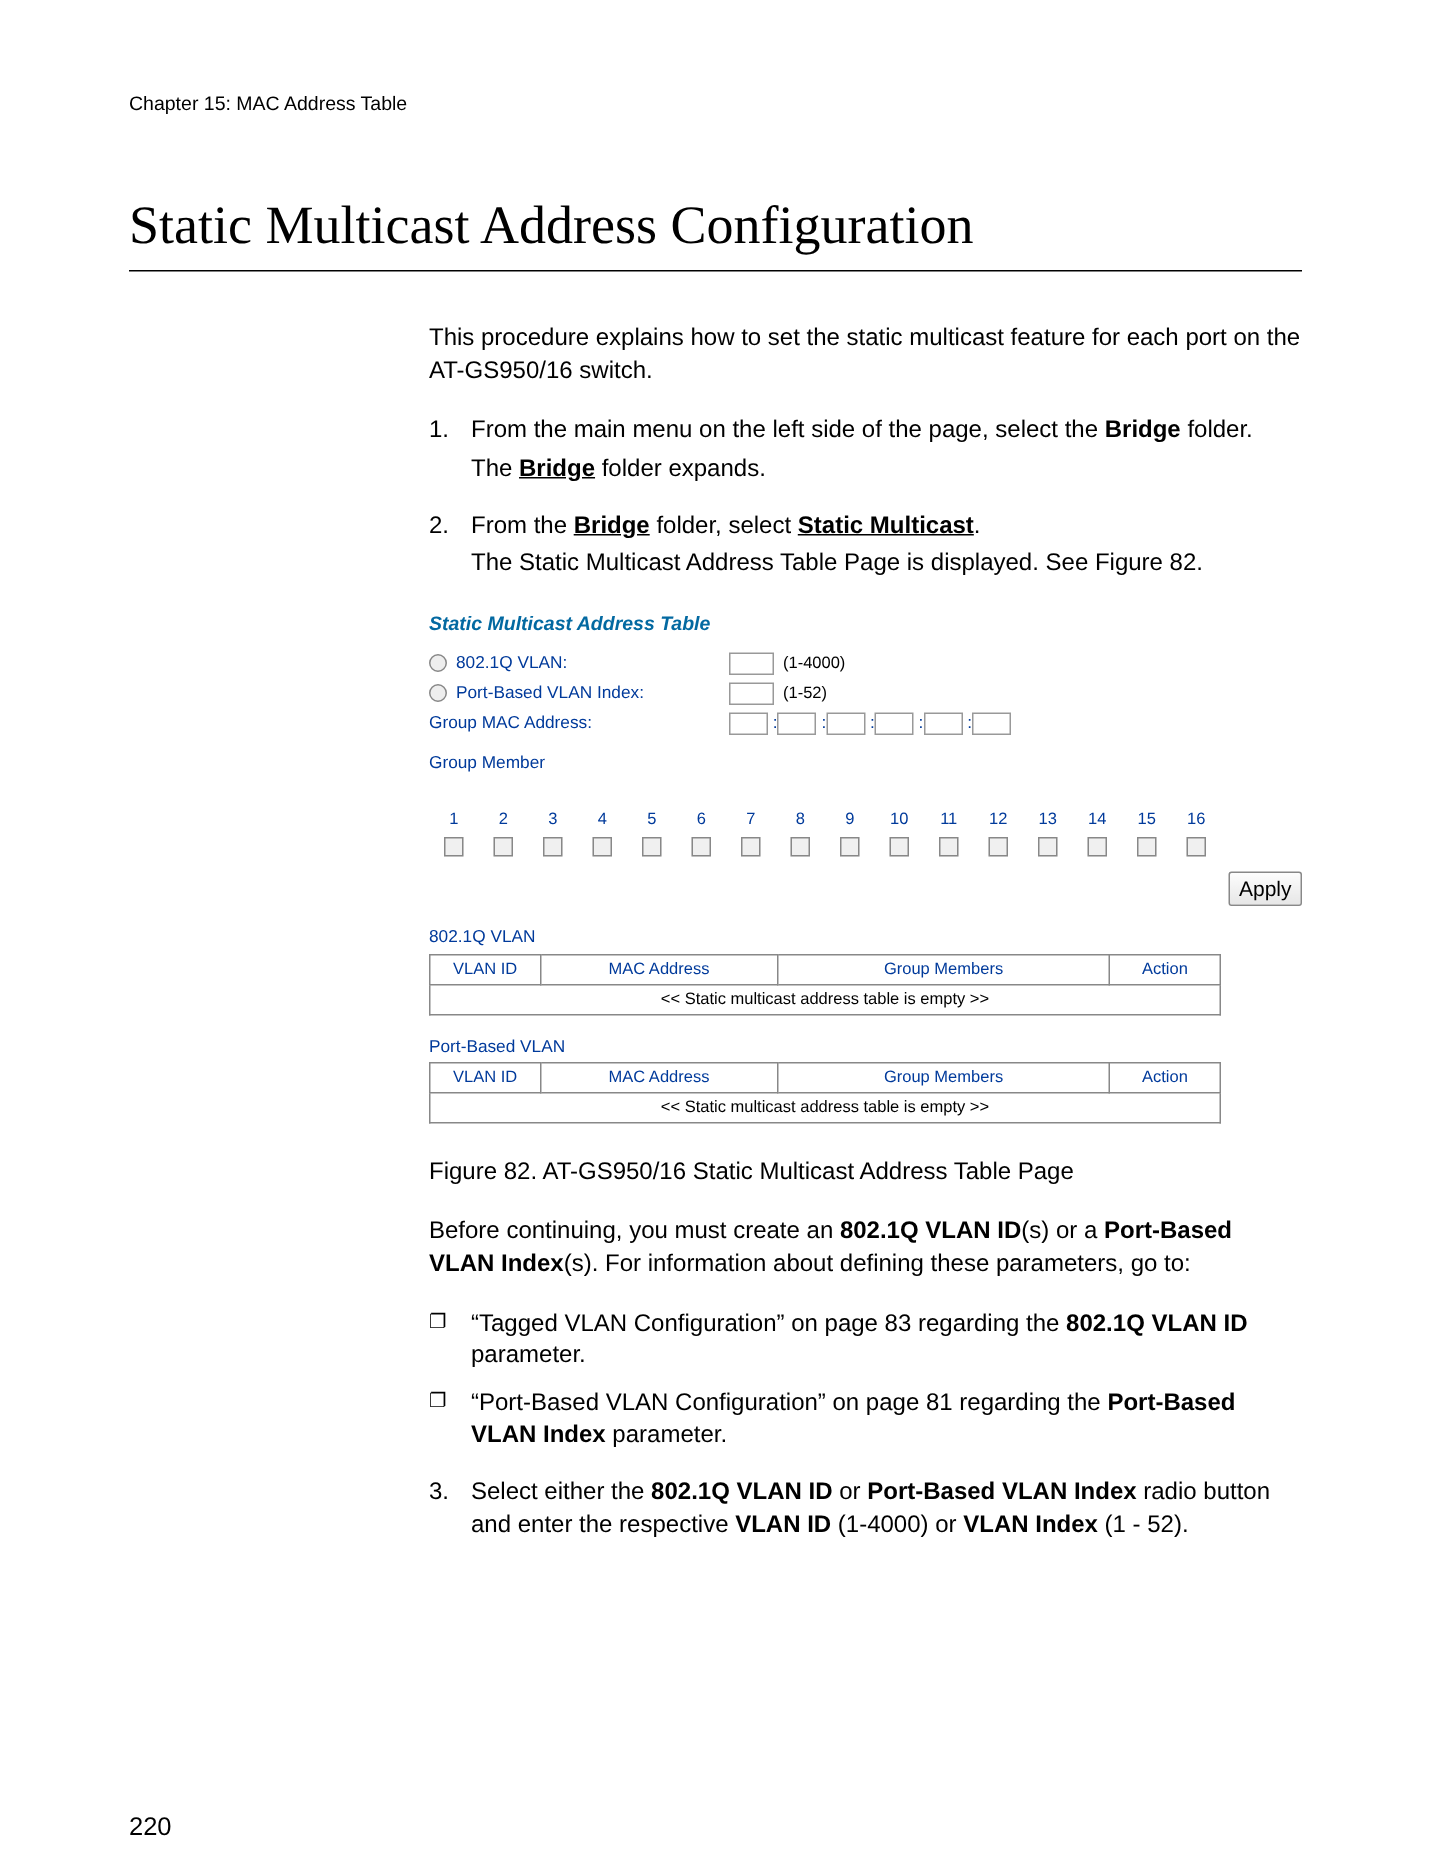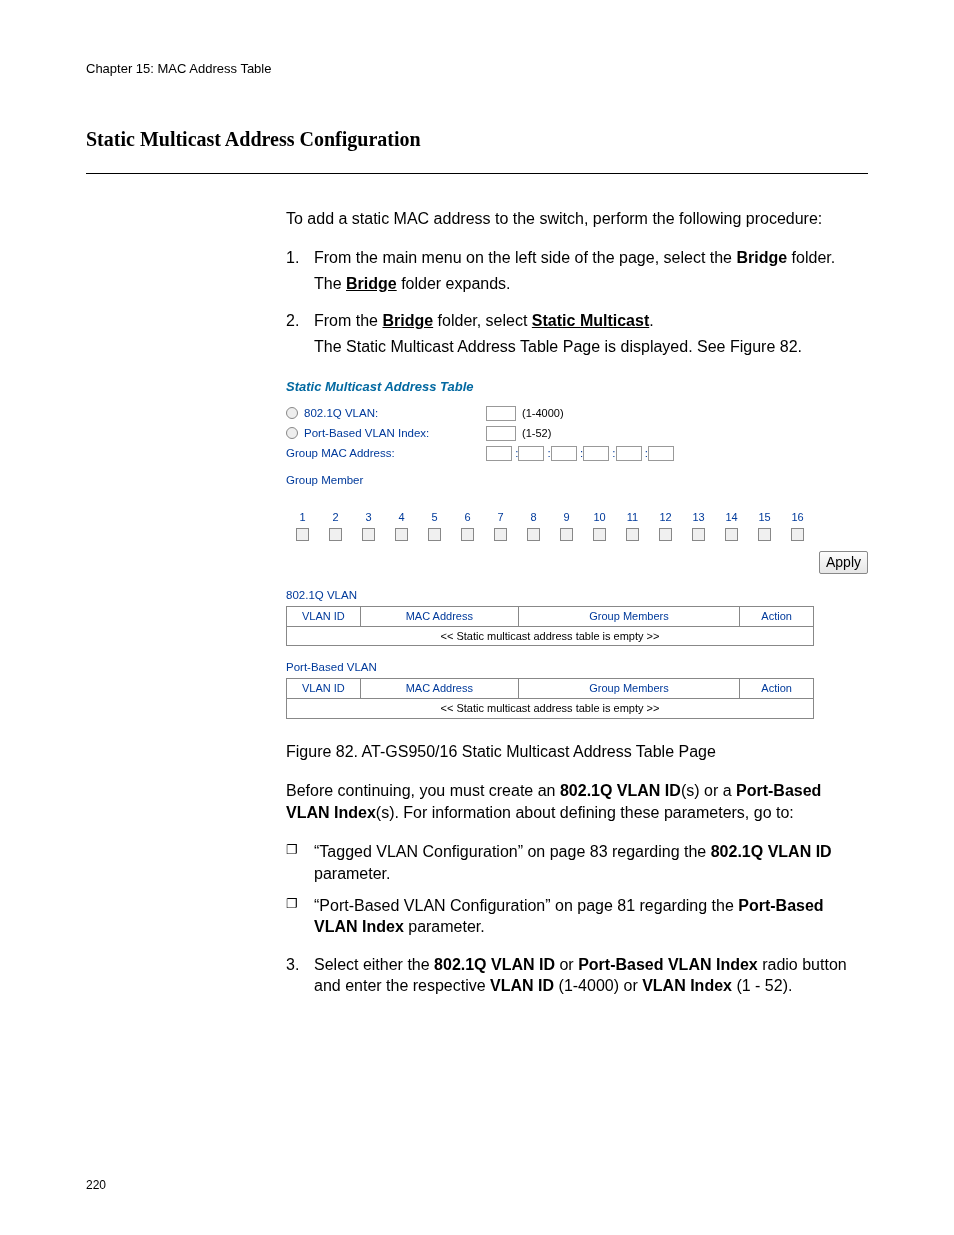--- a/index.html
+++ b/index.html
@@ -10,23 +10,23 @@
     padding: 60px 86px 40px 86px;
     width: 954px;
     box-sizing: border-box;
     line-height: 1.35;
   }
   .chapter-head {
     font-size: 13px;
   }
   h1.title {
     font-family: "Times New Roman", Times, serif;
-    font-size: 20px;
-    font-weight: bold;
-    margin: 48px 0 20px 0;
+    font-size: 36px;
+    font-weight: normal;
+    margin: 48px 0 6px 0;
   }
   .hr {
     border: none;
     border-top: 1px solid #000;
     margin: 0 0 34px 0;
   }
   .maincol {
     margin-left: 200px;
   }
   p { margin: 0 0 18px 0; }
@@ -144,35 +144,35 @@
     color: #000;
     padding: 2px 12px;
   }
 
   .figcaption {
     text-align: left;
     font-size: 16px;
     margin: 22px 0 18px 0;
   }
   .pagenum {
-    font-size: 12px;
+    font-size: 17px;
     margin-top: 180px;
   }
 </style>
 </head>
 <body>
 
 <div class="chapter-head">Chapter 15: MAC Address Table</div>
 
 <h1 class="title">Static Multicast Address Configuration</h1>
 <hr class="hr">
 
 <div class="maincol">
 
-  <p>To add a static MAC address to the switch, perform the following procedure:</p>
+  <p>This procedure explains how to set the static multicast feature for each port on the AT-GS950/16 switch.</p>
 
   <ol class="proc">
     <li>
       <div class="num">1.</div>
       <div class="body">
         <span>From the main menu on the left side of the page, select the </span><span class="bold">Bridge</span><span> folder.</span>
         <div class="sub">
           <span>The </span><span class="bold uline">Bridge</span><span> folder expands.</span>
         </div>
       </div>

